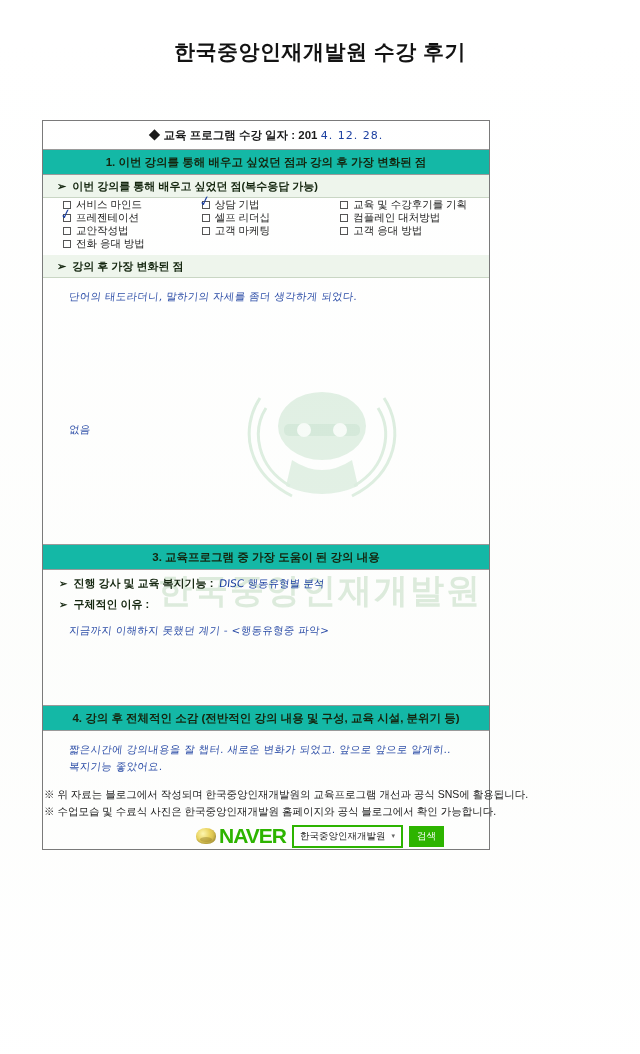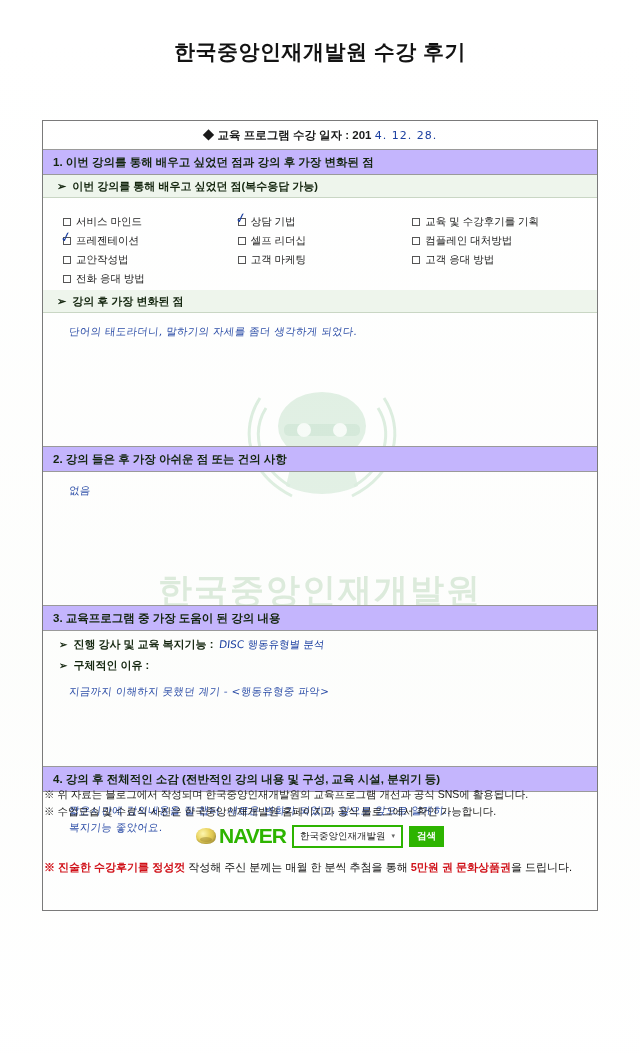--- a/index.html
+++ b/index.html
@@ -30,21 +30,21 @@
     letter-spacing: 0.5px;
     color: #111;
     margin: 38px 0 0 0;
     white-space: nowrap;
   }
   
   .form-frame {
     position: absolute;
     left: 42px;
     top: 82px;
-    width: 556px;
+    width: 448px;
     border: 1px solid #7a7a7a;
     box-sizing: border-box;
     background: transparent;
     z-index: 3;
   }
   .date-row {
     text-align: center;
     font-size: 11.5px;
     font-weight: bold;
     padding: 7px 0 6px 0;
@@ -54,48 +54,49 @@
   }
   .date-row .hand-date {
     font-family: "DejaVu Sans", sans-serif;
     color: #1b3fa0;
     font-weight: normal;
     font-size: 11px;
     letter-spacing: 1px;
   }
   
   .sec-head {
-    background: #c4b5fd;
+    background: #14b8a6;
     border-bottom: 1px solid #9a9a9a;
     border-top: 1px solid #9a9a9a;
     font-size: 11.5px;
     font-weight: bold;
     padding: 5px 10px 4px 10px;
     color: #14260f;
+    text-align: center;
   }
   .sec-head.first { border-top: none; }
   .sec-body {
     padding: 0;
   }
   
   .sub-head {
     background: #eef5ec;
     font-size: 11px;
     font-weight: bold;
     padding: 4px 20px 3px 14px;
     border-bottom: 1px solid #c9d6c4;
     color: #14260f;
   }
   .sub-head .arrow { margin-right: 6px; }
   
   .chk-grid {
     display: grid;
     grid-template-columns: 1fr 1fr 1fr;
-    padding: 17px 10px 6px 20px;
-    row-gap: 7px;
+    padding: 0 10px 6px 20px;
+    row-gap: 1px;
     font-size: 10.5px;
   }
   .chk {
     display: flex;
     align-items: flex-start;
     gap: 5px;
     position: relative;
   }
   .box {
     display: inline-block;
@@ -211,21 +212,21 @@
   }
   .naver-input .caret {
     font-size: 7px;
     color: #666;
   }
   .naver-btn {
     background: #2db400;
     color: #fff;
     font-size: 9.5px;
     padding: 4px 8px;
-    font-weight: bold;
+    font-weight: normal;
   }
   
   .bottom-note {
     position: absolute;
     left: 44px;
     top: 822px;
     width: 560px;
     font-size: 11px;
     white-space: nowrap;
     z-index: 3;
@@ -366,21 +367,20 @@
 
       <div class="sub-head">
         <span class="arrow">➢</span><span>강의 후 가장 변화된 점</span>
       </div>
       <div class="write-area">
         <div class="hand">단어의 태도라더니, 말하기의 자세를 좀더 생각하게 되었다.</div>
         <div class="blank-space tall"></div>
       </div>
     </div>
 
-    <div class="sec-head">2. 강의 들은 후 가장 아쉬운 점 또는 건의 사항</div>
     <div class="sec-body">
       <div class="write-area">
         <div class="hand">없음</div>
         <div class="blank-space tall"></div>
       </div>
     </div>
 
     <div class="sec-head">3. 교육프로그램 중 가장 도움이 된 강의 내용</div>
     <div class="sec-body">
       <div class="q-line">
@@ -418,18 +418,15 @@
       <span class="leaf"></span>
       <span class="naver-word">NAVER</span>
     </div>
     <div class="naver-input">
       <span>한국중앙인재개발원</span>
       <span class="caret">▾</span>
     </div>
     <div class="naver-btn">검색</div>
   </div>
 
-  <div class="bottom-note">
-    <span class="red">※ </span><span class="red">진술한 수강후기를 정성껏</span><span class="blk"> 작성해 주신 분께는 매월 한 분씩 추첨을 통해 </span><span class="red">5만원 권 문화상품권</span><span class="blk">을 드립니다.</span>
-  </div>
 
   <div class="scan-tint"></div>
 </div>
 
 </body></html>

